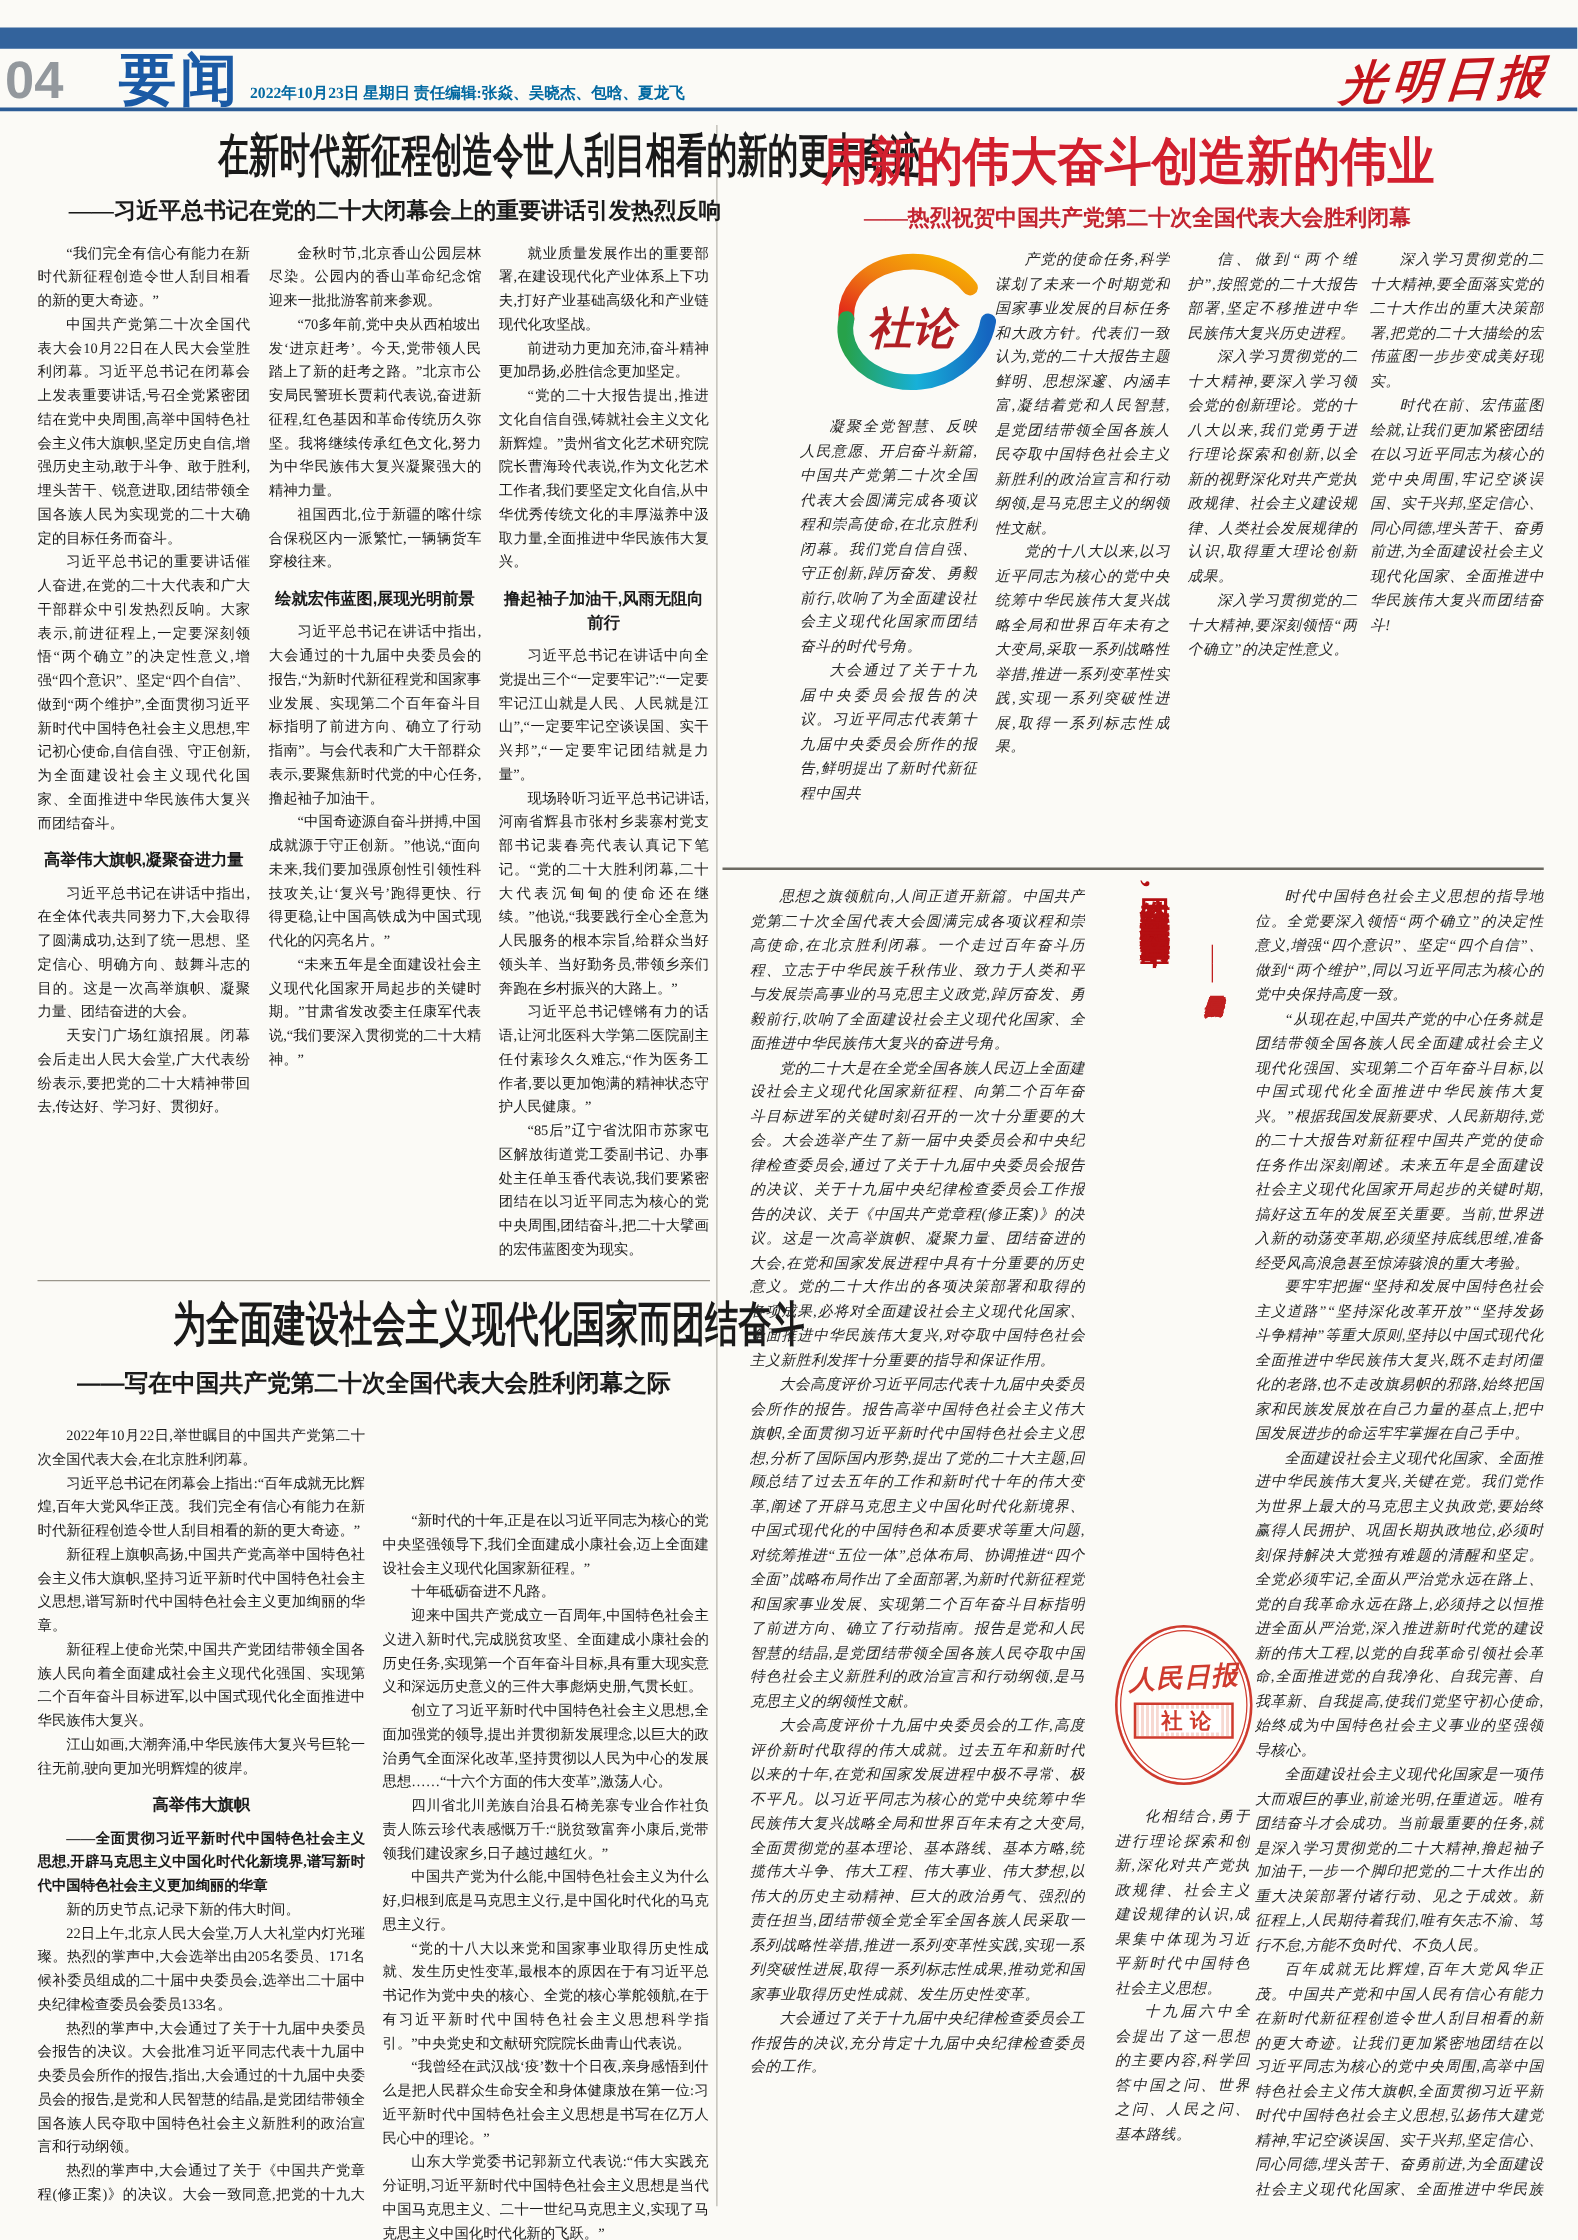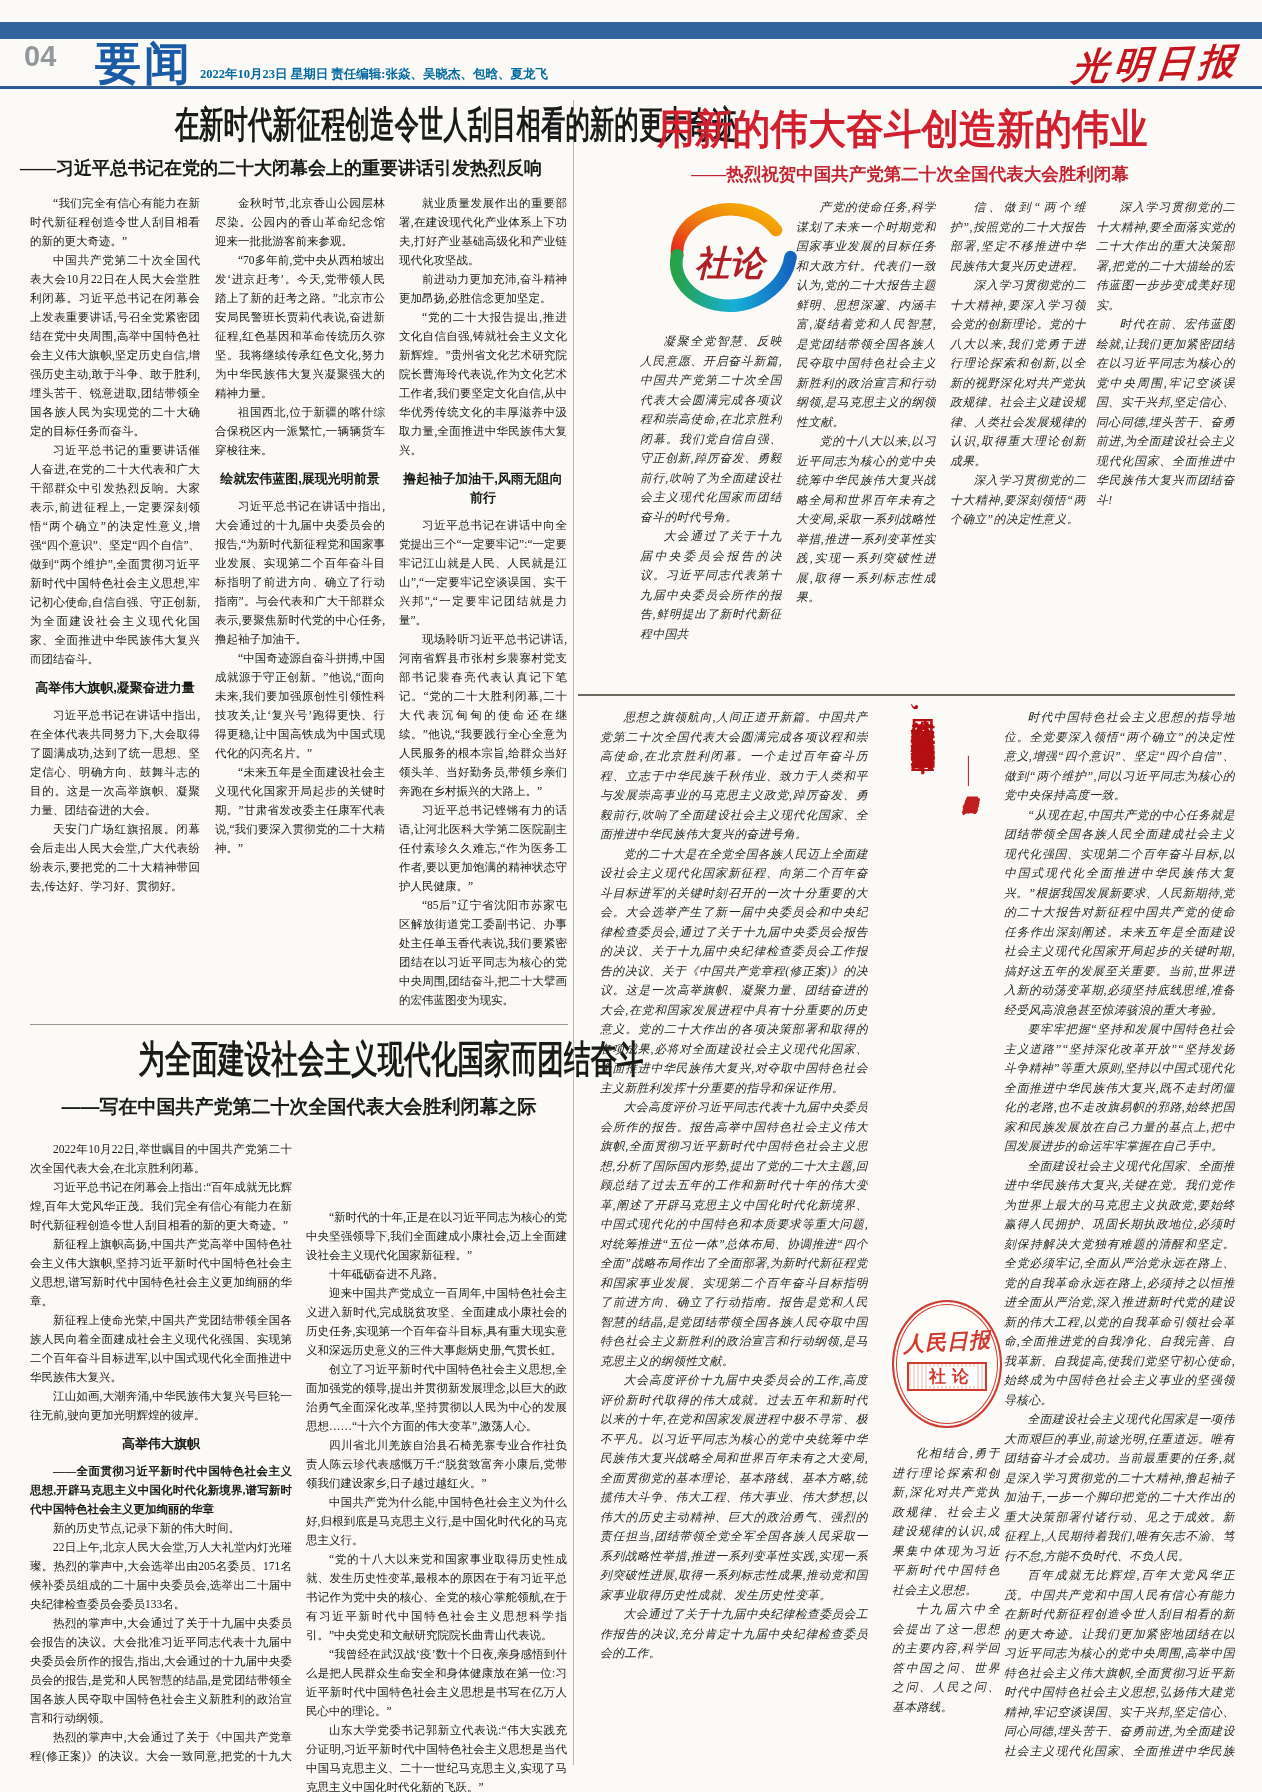--- a/index.html
+++ b/index.html
@@ -2,21 +2,21 @@
 <html><head>
 <meta charset="utf-8">
 <style>
   html,body{margin:0;padding:0;}
   body{width:1262px;height:1792px;position:relative;background:#fbfaf6;color:#1a1a1a;
        font-family:"Liberation Serif",serif;overflow:hidden;}
   .abs{position:absolute;}
   
   .topbar{left:0;top:22px;width:1262px;height:17px;background:#33639c;}
   .header-rule{left:0;top:86px;width:1262px;height:3px;background:#2c5c96;}
-  .pageno{left:24px;top:40px;font-family:"Liberation Sans",sans-serif;font-size:29px;font-weight:bold;color:#93989d;}
+  .pageno{left:4px;top:40px;font-family:"Liberation Sans",sans-serif;font-size:42px;font-weight:bold;color:#93989d;}
   .section-title{left:95px;top:33px;font-family:"Liberation Sans",sans-serif;font-size:46px;font-weight:bold;color:#1b5aa5;letter-spacing:3px;}
   .dateline{left:200px;top:66px;font-size:12.5px;font-weight:bold;color:#0369a1;}
   .masthead{left:1040px;top:40px;width:200px;text-align:right;font-size:37px;font-weight:bold;
             font-style:italic;color:#c4161c;letter-spacing:5px;transform:rotate(-2deg) skewX(-7deg);}
   
   .hl{white-space:nowrap;display:inline-block;font-weight:bold;}
   .center{text-align:center;}
   
   .col{position:absolute;overflow:hidden;font-size:11.5px;line-height:19px;text-align:justify;text-justify:inter-ideograph;}
   .col p{margin:0;}
@@ -27,21 +27,21 @@
   .credit{font-weight:bold;text-indent:2em;margin-top:4px !important;}
   .jump{font-weight:bold;text-align:right;font-style:italic;}
   .kai{font-style:italic;color:#262626;letter-spacing:.4px;font-size:11.8px;line-height:19.5px;}
   
   .vdivider{left:573px;top:100px;width:1px;height:1665px;background:#b9b6ae;}
   .rule-left{left:30px;top:1024px;width:538px;height:1px;background:#9a968c;}
   .rule-right{left:578px;top:694px;width:657px;height:2px;background:#6d6a62;}
   
   .b-headline{left:30px;top:100px;width:538px;}
   .b-headline .hl{font-size:37px;transform:scaleX(.66);transform-origin:center;}
-  .b-subtitle{left:12px;top:156px;width:538px;font-size:18px;font-weight:bold;}
+  .b-subtitle{left:47px;top:156px;width:538px;font-size:18px;font-weight:bold;}
   
   .c-headline{left:577px;top:102px;width:650px;}
   .c-headline .hl{font-family:"Liberation Sans",sans-serif;font-size:41px;color:#d21f2e;transform:scaleX(.92);transform-origin:center;}
   .c-subtitle{left:585px;top:162px;width:650px;font-size:17.5px;font-weight:bold;color:#c32430;}
   .c-logo{left:652px;top:198px;width:155px;height:128px;}
   
   .d-headline{left:30px;top:1034px;width:538px;}
   .d-headline .hl{font-size:38px;transform:scaleX(.70);transform-origin:center;}
   .d-subtitle{left:30px;top:1094px;width:538px;font-family:"Liberation Sans",sans-serif;font-size:19px;font-weight:bold;}
   

